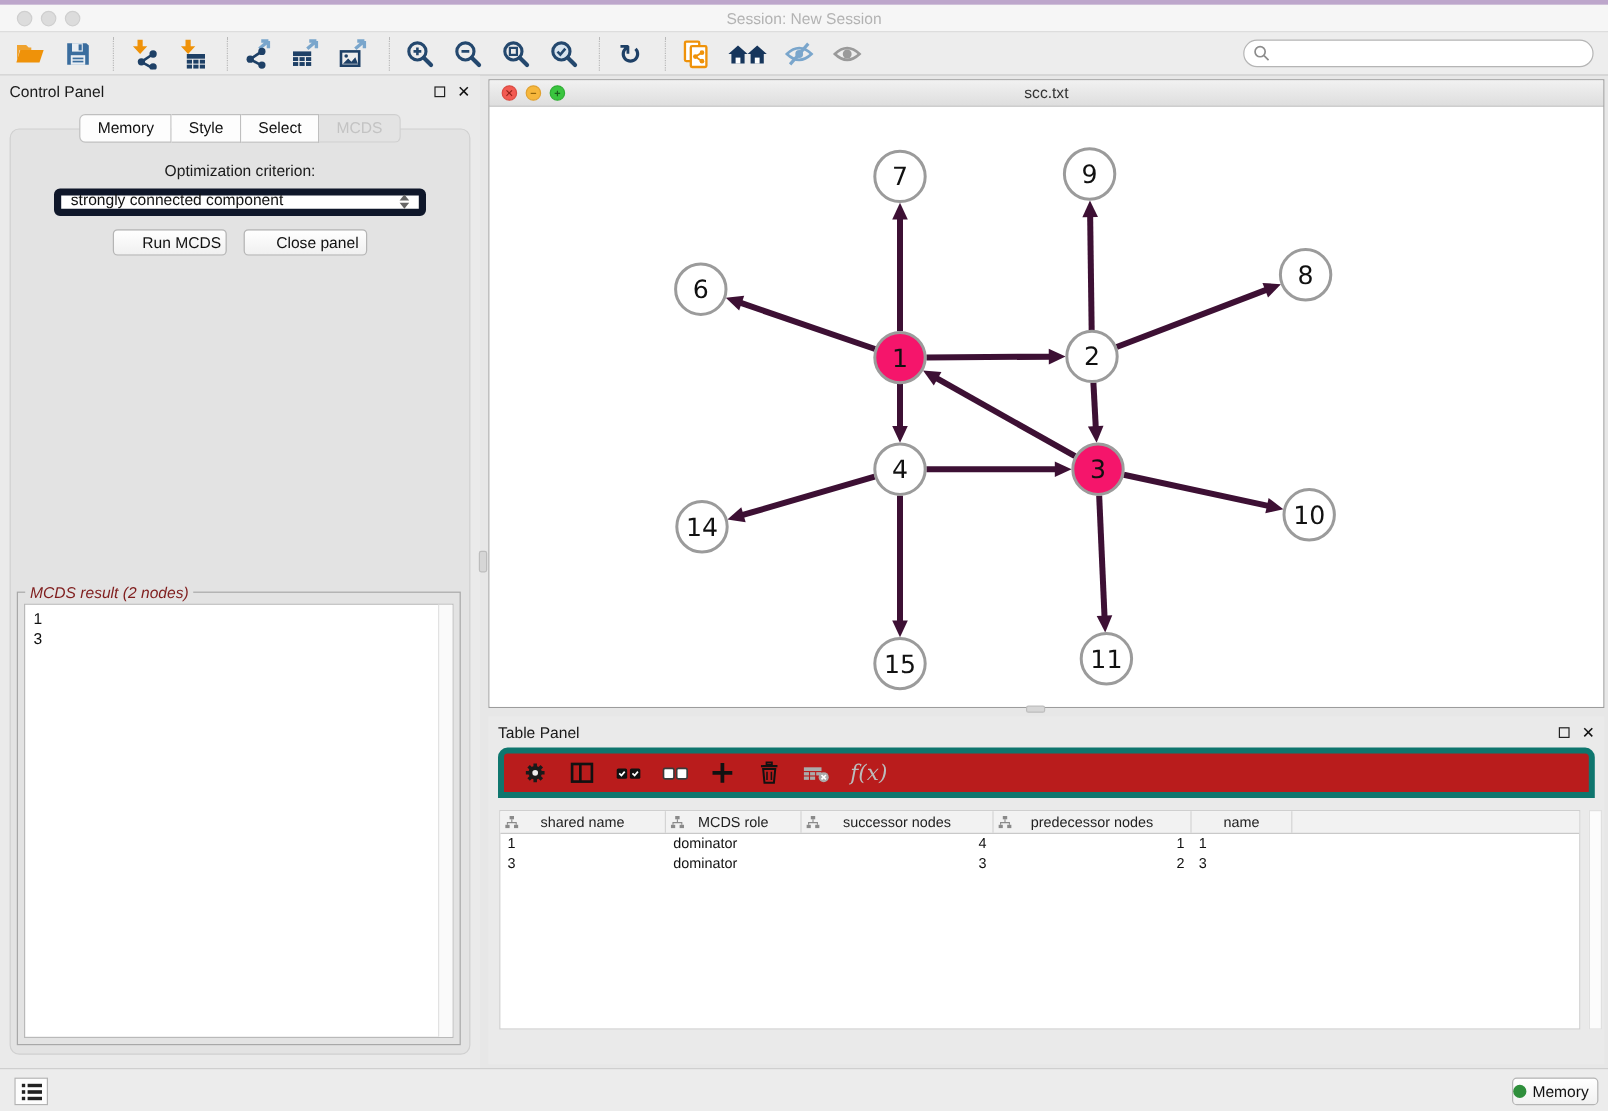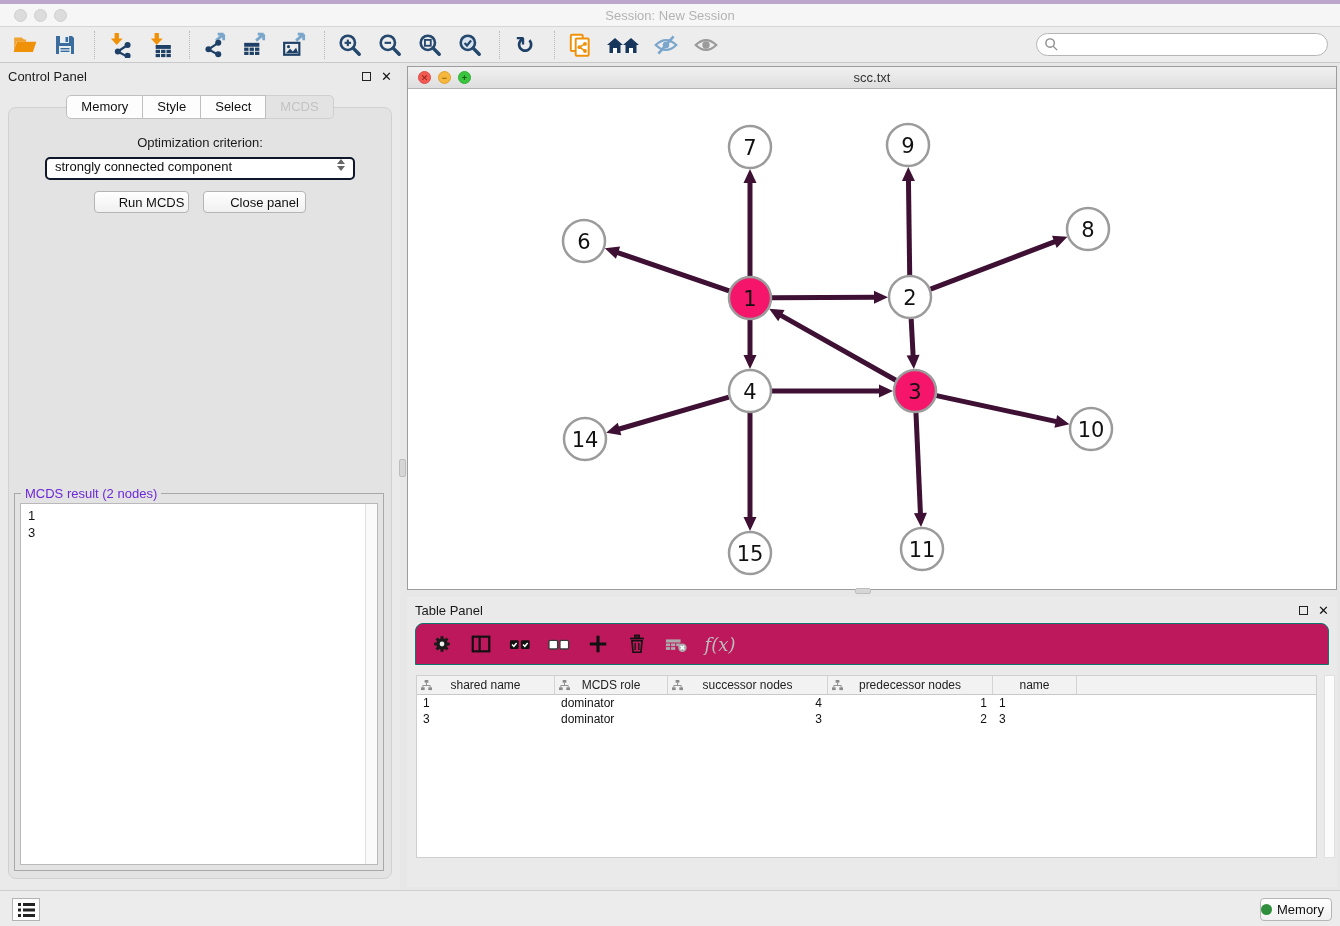--- a/index.html
+++ b/index.html
@@ -49,37 +49,37 @@
   .tab { padding:3px 14px 4px; font-size:13px; background:#fdfdfd; color:#111;
     border:1px solid #bfbfbf; border-left:none; }
   .tab:first-child { border-left:1px solid #bfbfbf; border-radius:5px 0 0 5px; }
   .tab:last-child { border-radius:0 5px 5px 0; }
   .tab.sel-gray { background:#e3e3e3; color:#c3c3c3; border-color:#cfcfcf; }
 
   #cp-body { left:8px; top:44px; width:384px; height:772px; background:#e3e3e3;
     border:1px solid #d0d0d0; border-radius:8px; }
   #opt-label { left:0; top:72px; width:400px; text-align:center; font-size:13px; color:#1a1a1a; }
   #criterion-select { left:45px; top:94px; width:310px; height:23px; background:#fff;
-    border:2px solid #0f172a; border-radius:5px; display:flex; align-items:flex-start;
+    border:6px solid #0f172a; border-radius:5px; display:flex; align-items:flex-end;
     padding:0 8px; font-size:13px; color:#111; }
   .stepper { margin-left:auto; display:flex; flex-direction:column; gap:2px; align-items:center; }
   .tri-up { width:0; height:0; border-left:4px solid transparent; border-right:4px solid transparent;
     border-bottom:5px solid #666; }
   .tri-dn { width:0; height:0; border-left:4px solid transparent; border-right:4px solid transparent;
     border-top:5px solid #666; }
   .cp-btn { height:22px; background:linear-gradient(#ffffff,#f0f0f0); border:1px solid #b5b5b5;
     border-radius:4px; font-size:13px; color:#111; font-family:inherit;
     display:flex; align-items:center; justify-content:center;padding-left:20px; }
   #run-btn { left:94px; top:128px; width:95px; }
   #closepanel-btn { left:203px; top:128px; width:103px; }
 
   #mcds-result { left:14px; top:430px; width:370px; height:378px; border:1px solid #a8a8a8;
     background:transparent; }
   #mcds-legend { position:absolute; top:-8px; left:6px; background:#e3e3e3; padding:0 4px;
-    font-size:13px; color:#6d28d9; }
+    font-size:13px; color:#7f1d1d;font-style:italic; }
   #mcds-inner { position:absolute; left:5px; top:9px; right:5px; bottom:5px; background:#fff;
     border:1px solid #b9b9b9; font-size:13px; color:#111; }
   #mcds-lines { position:absolute; left:7px; top:3px; line-height:17px; }
   #mcds-scroll { position:absolute; right:0; top:0; bottom:0; width:12px; background:#fafafa;
     border-left:1px solid #e2e2e2; }
 
   
   #network-window { left:407px; top:66px; width:930px; height:524px; background:#fff;
     border:1px solid #9c9c9c; }
   #nw-titlebar { position:absolute; left:0; top:0; right:0; height:22px;
@@ -93,21 +93,21 @@
   #graph-canvas { position:absolute; left:0; top:22px; right:0; bottom:0; background:#fff; }
   #graph-svg { position:absolute; left:0; top:0; }
 
   .grip { background:#d6d6d6; border:1px solid #bdbdbd; border-radius:2px; }
   #grip-left { left:399px; top:459px; width:7px; height:18px; }
   #grip-bottom { left:855px; top:588px; width:16px; height:6px; }
 
   
   #table-panel { left:407px; top:597px; width:930px; height:290px; background:#eaeaea; }
   #tp-toolbar { position:absolute; left:8px; top:26px; right:8px; height:42px;
-    background:#be185d; border:1px solid #0f766e; border-radius:8px 8px 0 0;
+    background:#b91c1c; border:5px solid #0f766e; border-radius:8px 8px 0 0;
     display:flex; align-items:center; gap:15px; padding-left:14px; }
   .tp-icon { width:24px; height:24px; display:flex; align-items:center; justify-content:center; }
   .fx-glyph { font-family:"DejaVu Serif","Liberation Serif",serif; font-style:italic;
     font-size:18px; color:#bcbcbc; }
 
   #node-table { position:absolute; left:9px; top:78px; width:901px; height:183px;
     background:#fff; border:1px solid #cfcfcf; }
   .thead { display:flex; height:19px; background:#f2f2f2; border-bottom:1px solid #c9c9c9; }
   .th { position:relative; border-right:1px solid #d4d4d4; font-size:12px; color:#222;
     display:flex; align-items:center; justify-content:center; }

